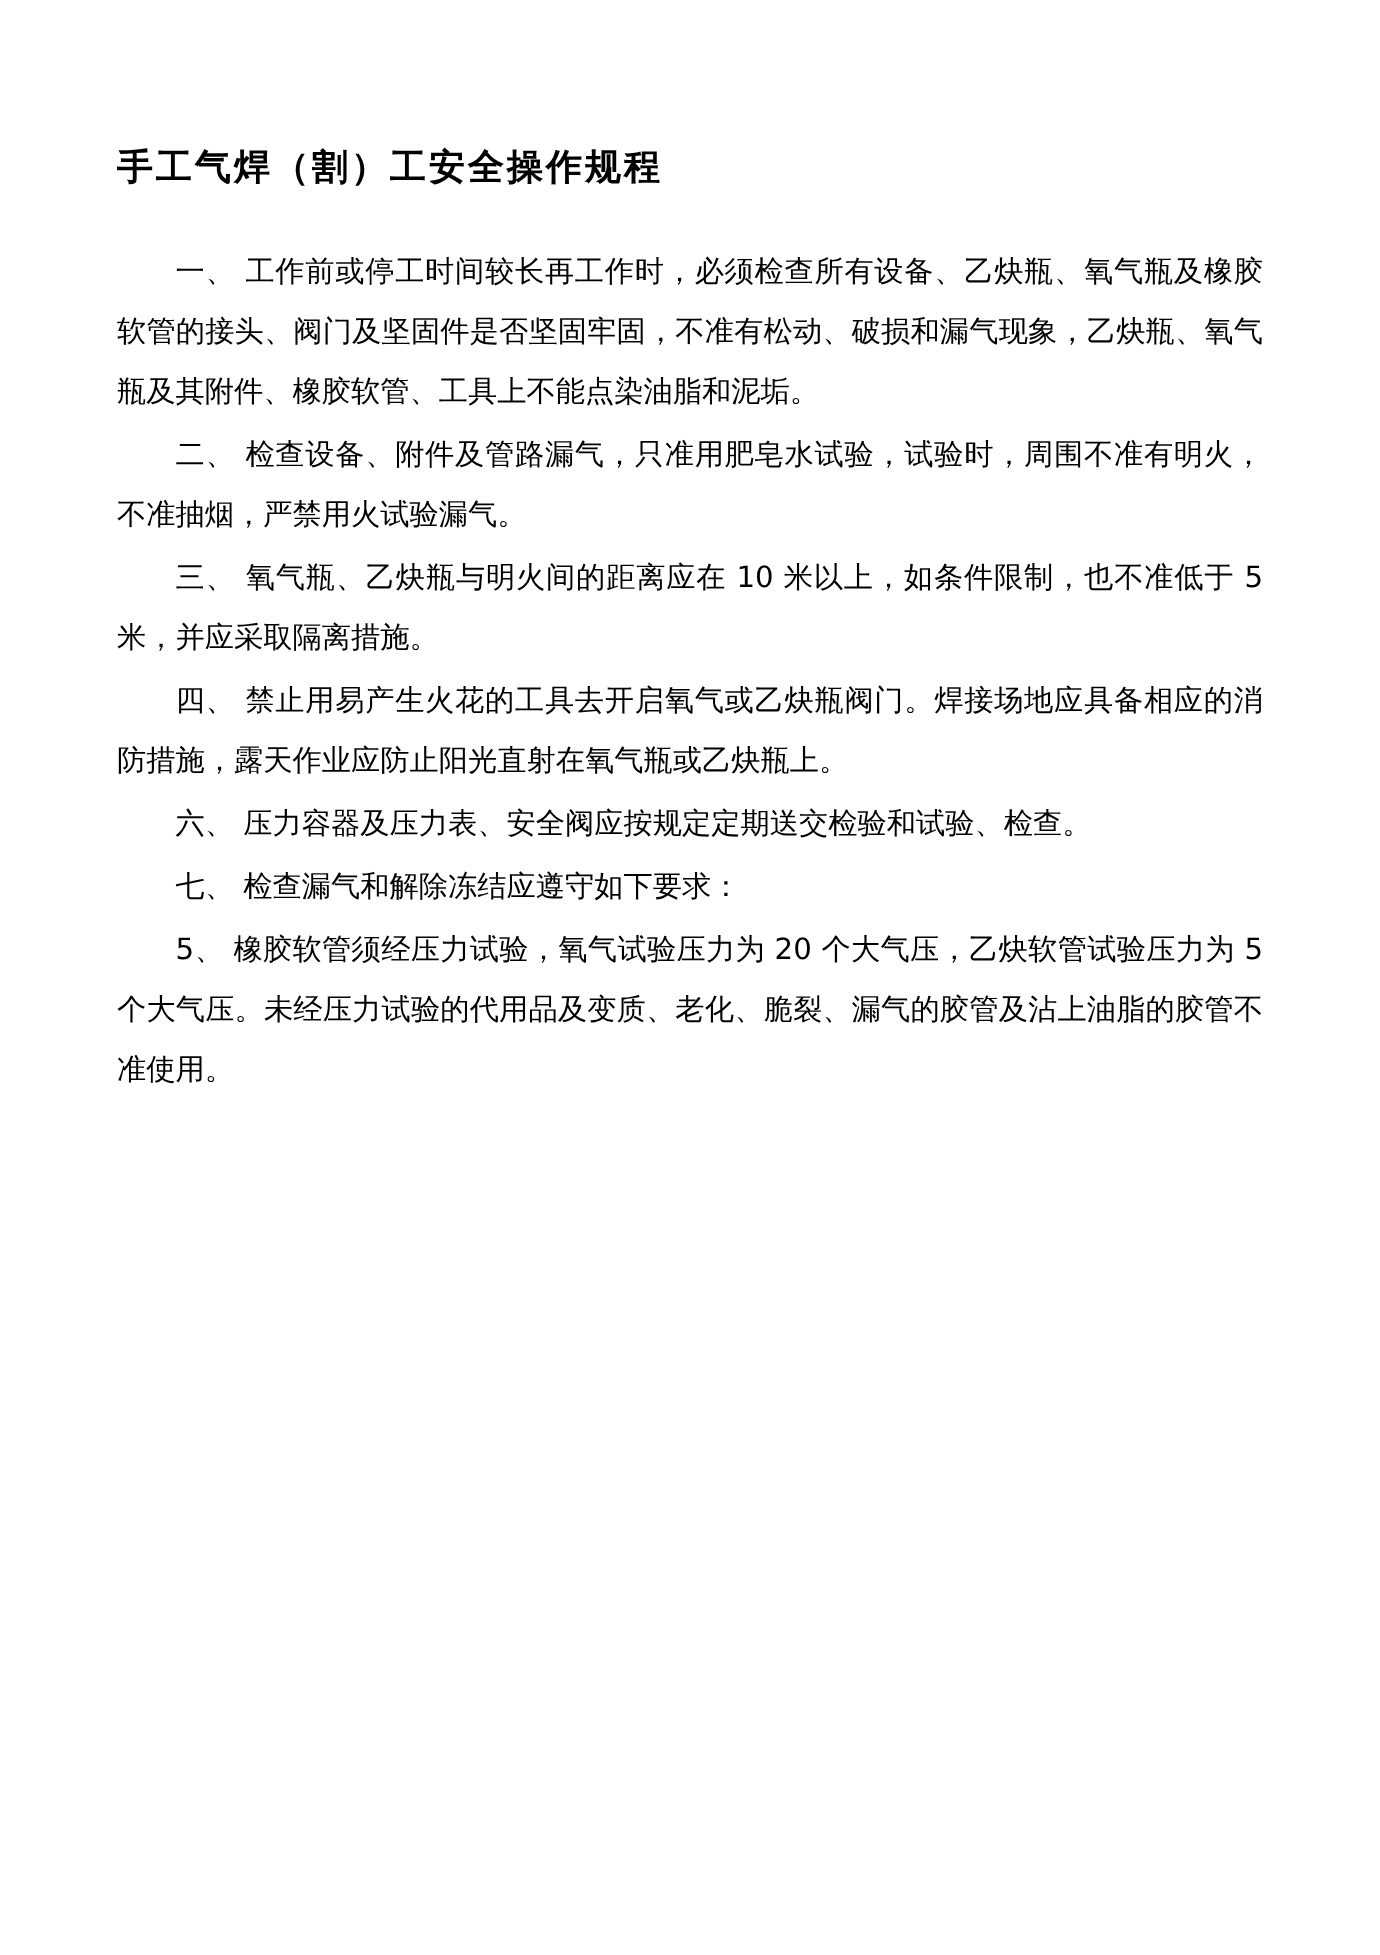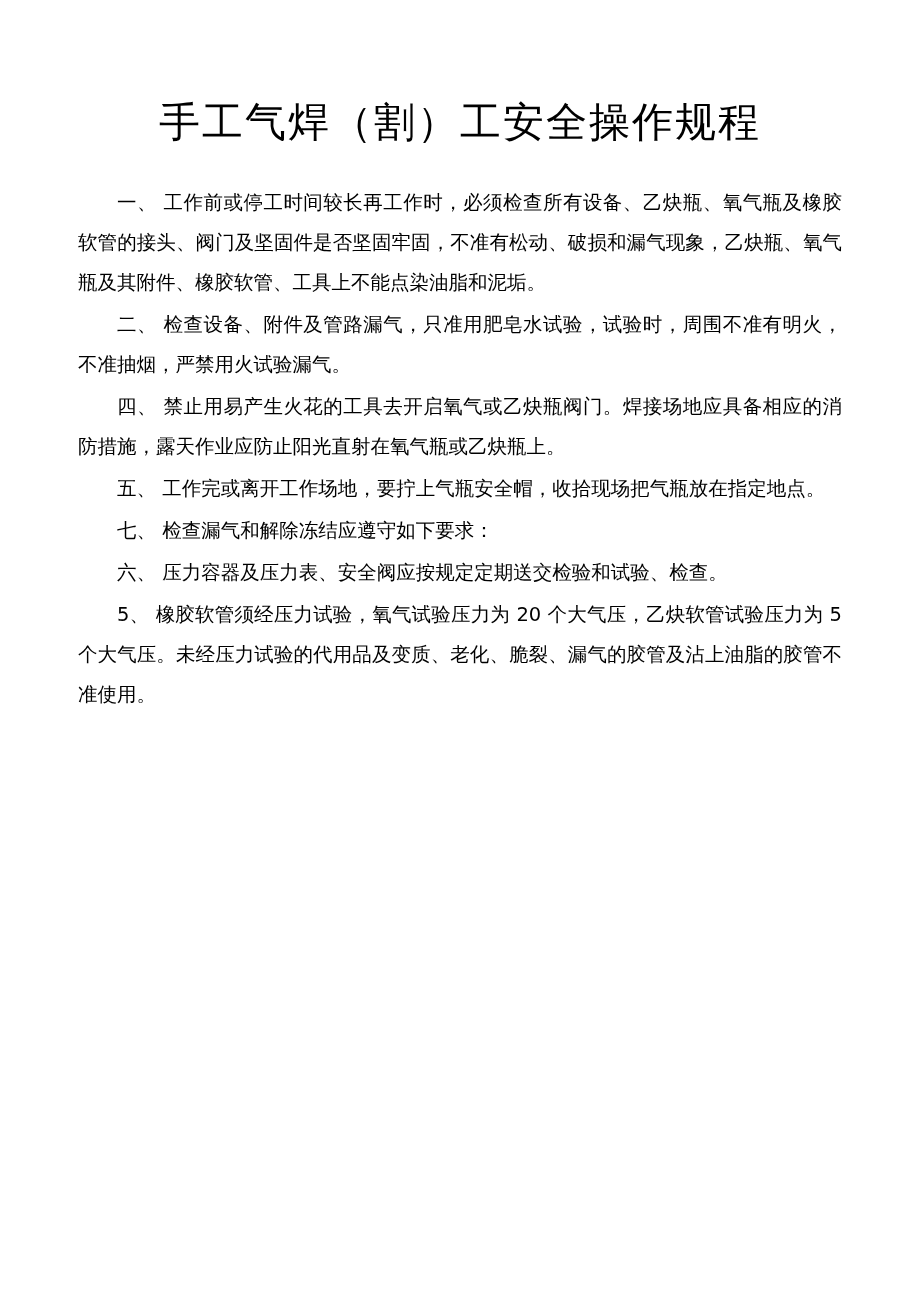--- a/index.html
+++ b/index.html
@@ -15,24 +15,23 @@
     overflow: hidden;
   }
   .page {
     position: relative;
     width: 920px;
     height: 1303px;
     box-sizing: border-box;
     padding: 96px 78px 40px 78px;
   }
   .doc-title {
-    text-align: center;
     font-family: "DejaVu Sans", "Liberation Sans", sans-serif;
-    font-size: 41px;
-    font-weight: normal;
+    font-size: 24px;
+    font-weight: bold;
     letter-spacing: 2px;
     margin: 0 0 34px 0;
     line-height: 1.3;
   }
   .body-block {
     font-family: "DejaVu Sans", "Liberation Sans", sans-serif;
     font-size: 19.5px;
     line-height: 2.05;
     text-align: justify;
     text-justify: inter-ideograph;
@@ -45,20 +44,20 @@
 </head>
 <body>
 
 <div class="page">
 
   <h1 class="doc-title">手工气焊（割）工安全操作规程</h1>
 
   <div class="body-block">
     <p class="para">一、 工作前或停工时间较长再工作时，必须检查所有设备、乙炔瓶、氧气瓶及橡胶软管的接头、阀门及坚固件是否坚固牢固，不准有松动、破损和漏气现象，乙炔瓶、氧气瓶及其附件、橡胶软管、工具上不能点染油脂和泥垢。</p>
     <p class="para">二、 检查设备、附件及管路漏气，只准用肥皂水试验，试验时，周围不准有明火，不准抽烟，严禁用火试验漏气。</p>
+    <p class="para">三、 氧气瓶、乙炔瓶与明火间的距离应在 10 米以上，如条件限制，也不准低于 5 米，并应采取隔离措施。</p>
     <p class="para">四、 禁止用易产生火花的工具去开启氧气或乙炔瓶阀门。焊接场地应具备相应的消防措施，露天作业应防止阳光直射在氧气瓶或乙炔瓶上。</p>
-    <p class="para">五、 工作完或离开工作场地，要拧上气瓶安全帽，收拾现场把气瓶放在指定地点。</p>
+    <p class="para">六、 压力容器及压力表、安全阀应按规定定期送交检验和试验、检查。</p>
     <p class="para">七、 检查漏气和解除冻结应遵守如下要求：</p>
-    <p class="para">六、 压力容器及压力表、安全阀应按规定定期送交检验和试验、检查。</p>
     <p class="para">5、 橡胶软管须经压力试验，氧气试验压力为 20 个大气压，乙炔软管试验压力为 5 个大气压。未经压力试验的代用品及变质、老化、脆裂、漏气的胶管及沾上油脂的胶管不准使用。</p>
   </div>
 
 </div>
 
 </body></html>

